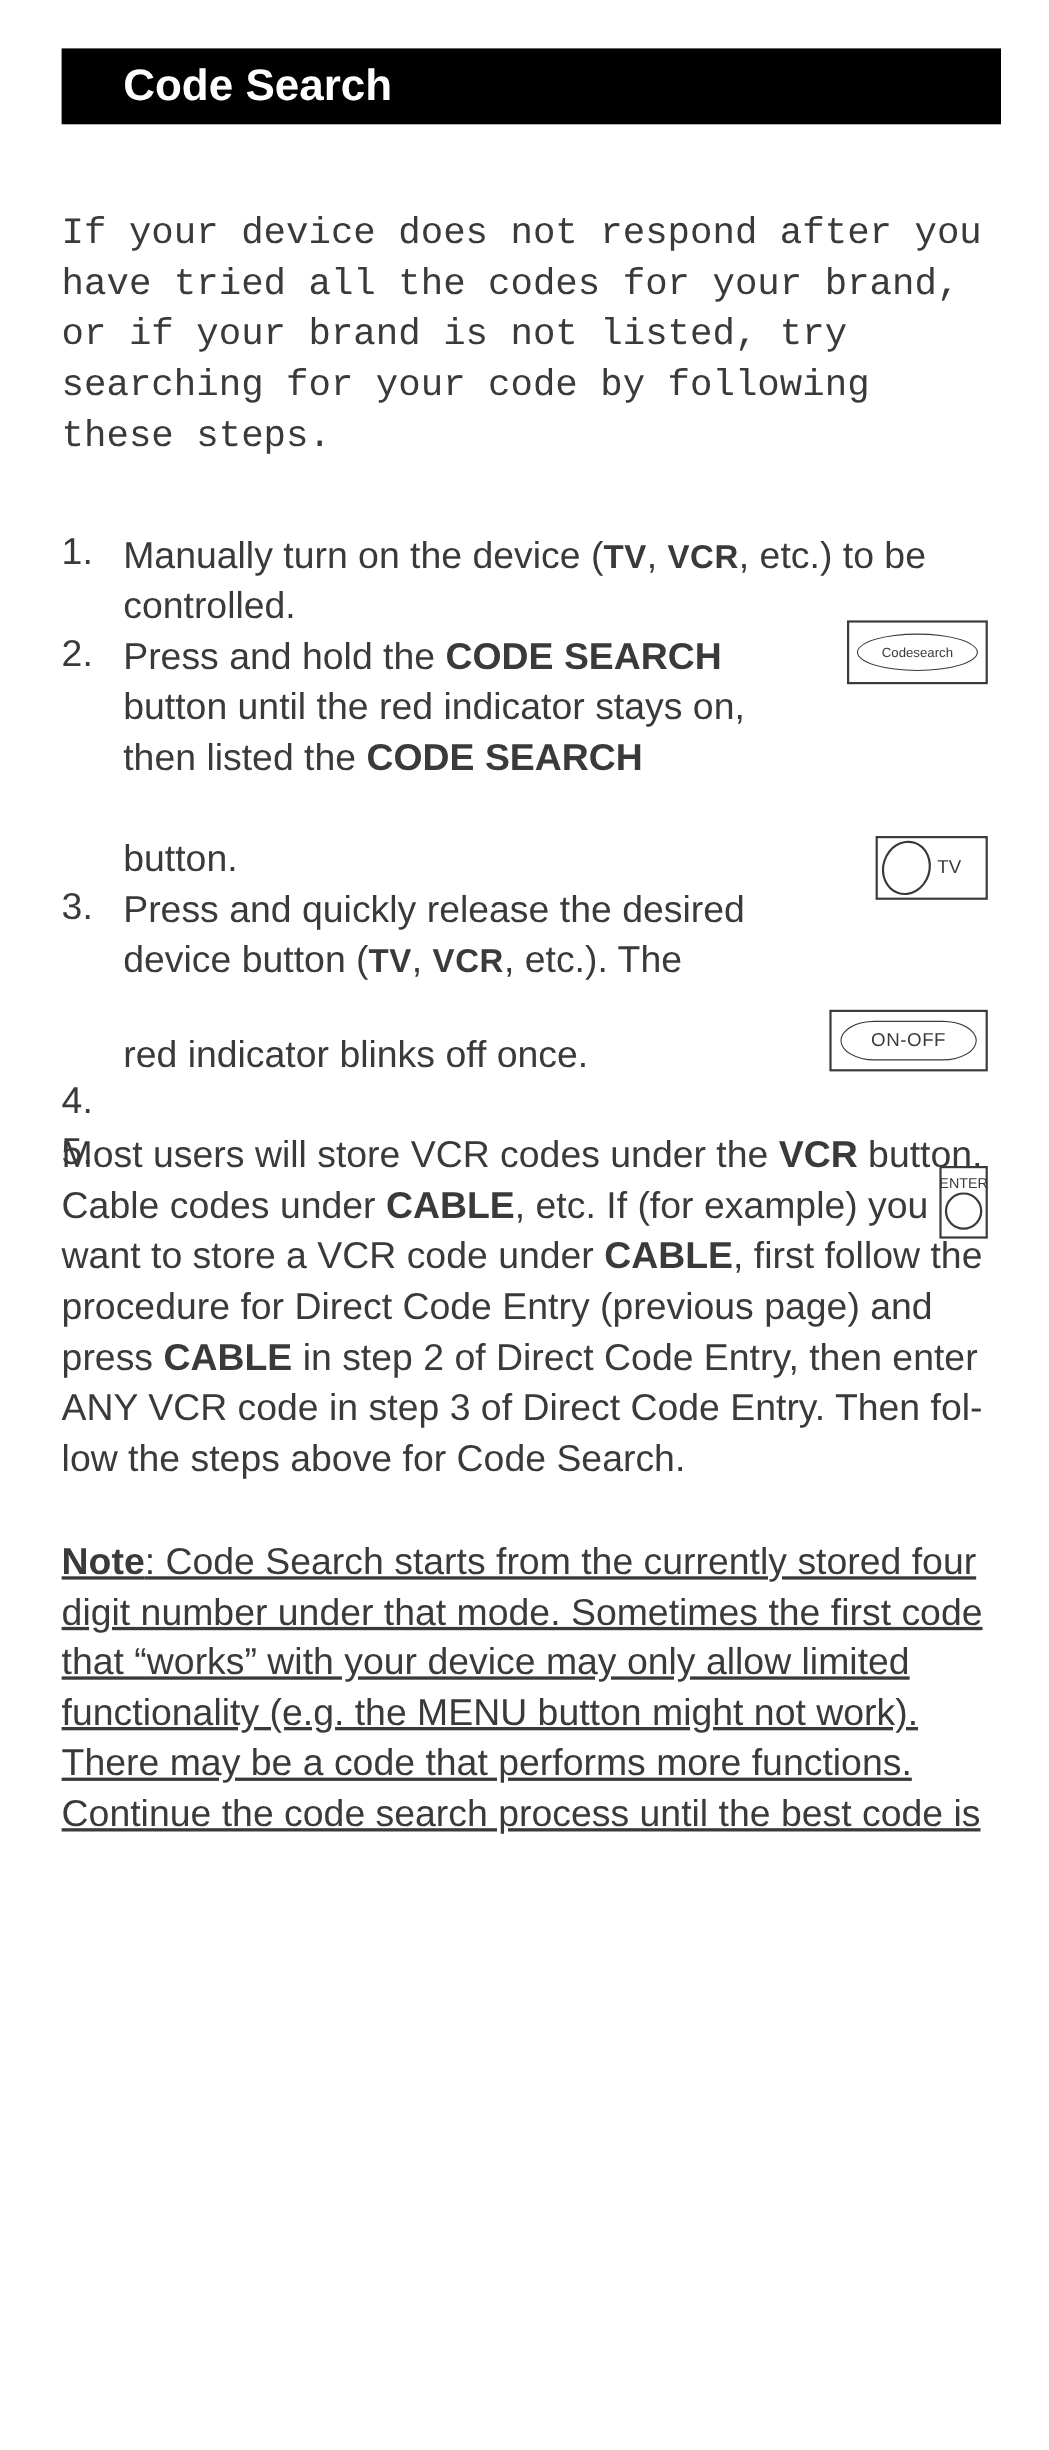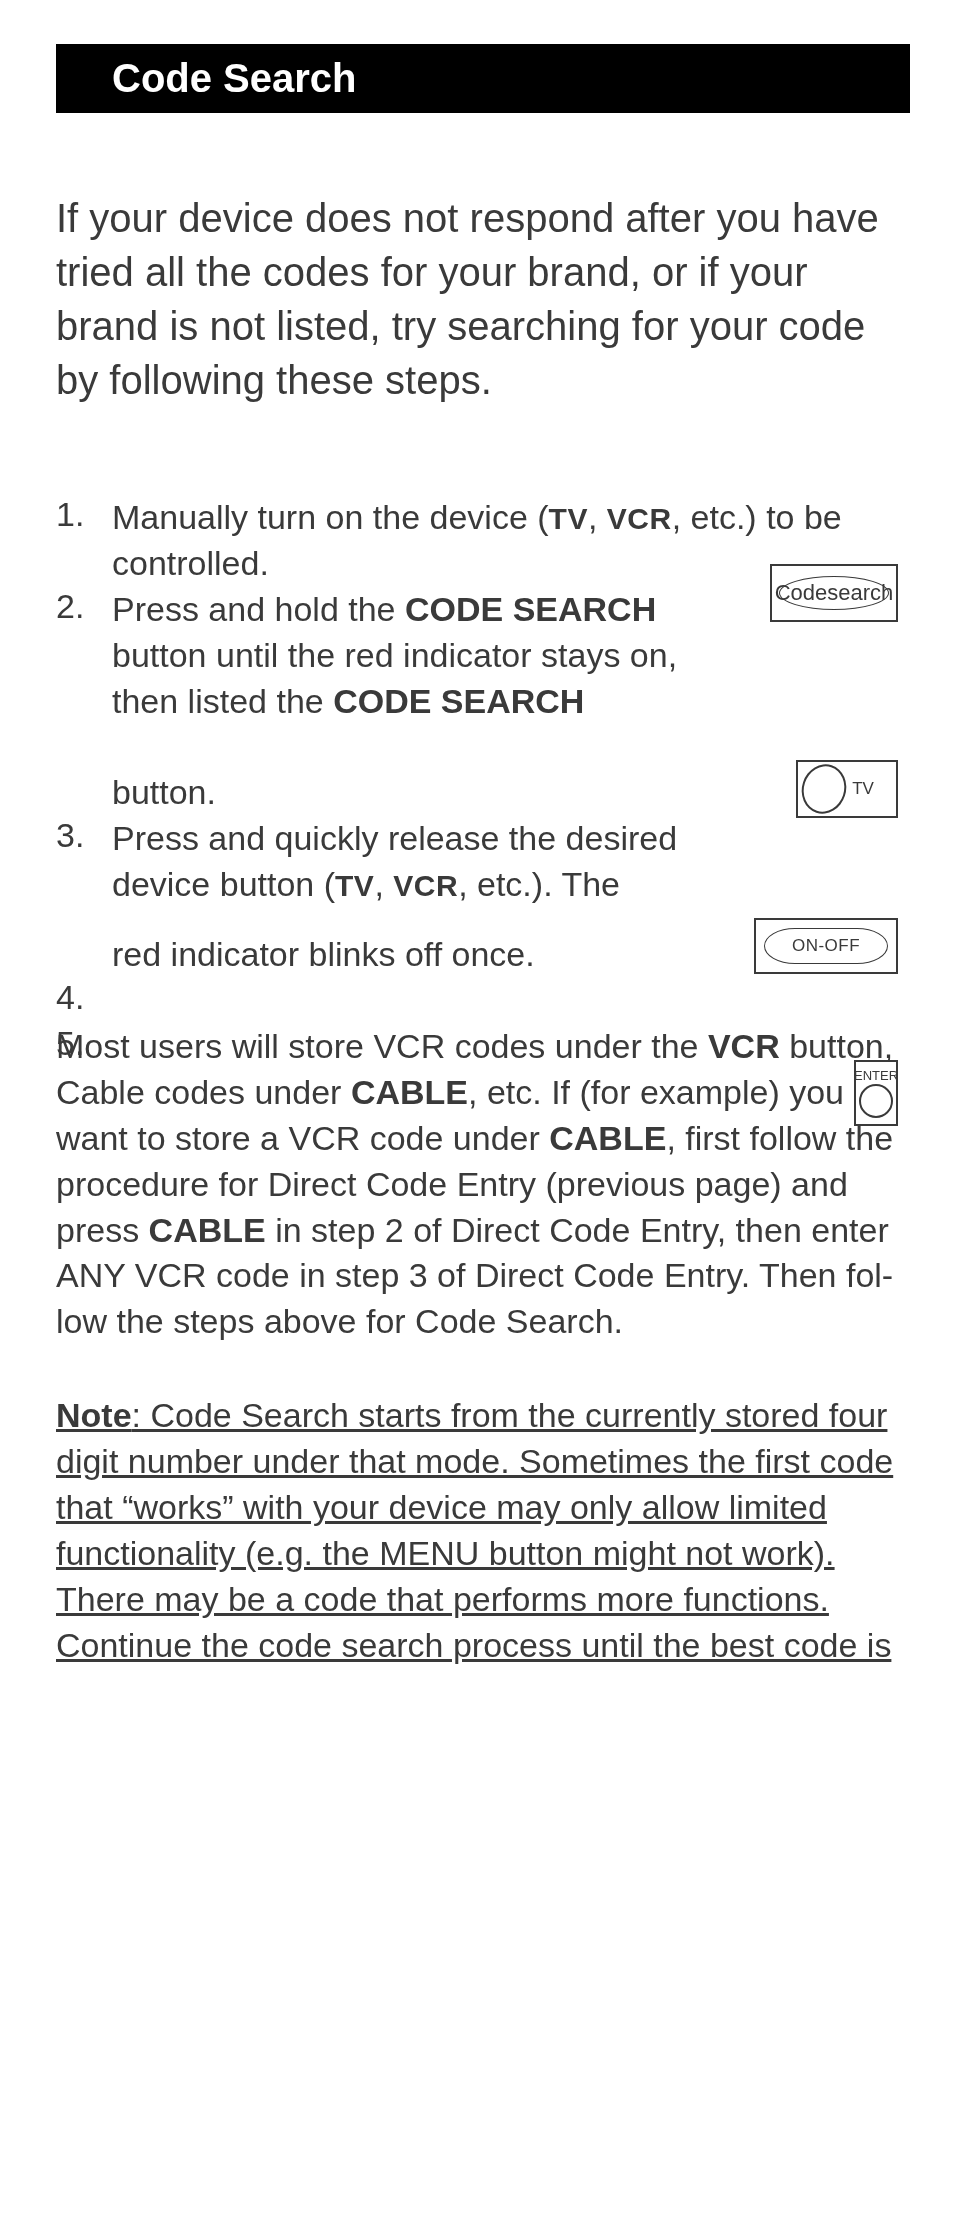--- a/index.html
+++ b/index.html
@@ -1,44 +1,44 @@
 <!DOCTYPE html>
 <html><head>
 <meta charset="utf-8">
 <style>
   * { margin: 0; padding: 0; box-sizing: border-box; }
   html, body { width: 954px; background: #fff; font-family: Arial, Helvetica, sans-serif; color: #3a3a3a; }
   .page { width: 954px; min-height: 2227px; padding: 44px 44px 0 56px; position: relative; }
   .title-bar { background: #000; color: #fff; padding: 12px 0 12px 56px; font-weight: bold; font-size: 40px; margin-bottom: 78px; }
-  .intro { font-size: 40px; line-height: 1.35; margin-bottom: 88px; }
+  .intro { font-size: 34px; line-height: 1.35; margin-bottom: 63px; font-family: Liberation Mono, monospace; }
   .list { list-style: none; }
   .list li { position: relative; padding-left: 56px; margin-bottom: 0; }
   .list .num { position: absolute; left: 0; top: 0; font-size: 34px; }
   .list .txt { font-size: 34px; line-height: 1.35; }
   .bold { font-weight: bold; }
   .sc { font-weight: bold; font-size: 30px; letter-spacing: 0.5px; }
   .li1 { padding-right: 0; margin-bottom: 48px; }
   .li2 { padding-right: 190px; }
   .li2 .cont { margin-top: 46px; }
   .li3 { padding-right: 190px; }
-  .li3 .cont { margin-top: 24px; }
+  .li3 .cont { margin-top: 40px; }
   .li4 { padding-right: 280px; }
   .li5 { padding-right: 140px; margin-top: 46px; }
   .li5 .cont { margin-top: 96px; }
   .para { font-size: 34px; line-height: 1.35; margin-top: 0; }
   .note { font-size: 34px; line-height: 1.35; margin-top: 48px; text-decoration: underline; }
   .note .lbl { font-weight: bold; }
   .pagenum { position: absolute; bottom: 58px; left: 0; width: 100%; text-align: center; font-size: 34px; }
   
   .icon { position: absolute; border: 2px solid #3a3a3a; background: #fff; display: flex; align-items: center; justify-content: center; }
   .codesearch-box { width: 128px; height: 58px; }
   .tv-box { width: 102px; height: 58px; }
   .onoff-box { width: 144px; height: 56px; }
   .enter-box { width: 44px; height: 66px; }
-  .codesearch-ell { border: 1px solid #3a3a3a; border-radius: 50%; width: 110px; height: 34px; display: flex; align-items: center; justify-content: center; font-size: 22px; }
+  .codesearch-ell { border: 1px solid #3a3a3a; border-radius: 50%; width: 110px; height: 34px; display: flex; align-items: center; justify-content: center; font-size: 12px; }
   .tv-ell { border: 2px solid #3a3a3a; border-radius: 50%; width: 44px; height: 50px; transform: rotate(18deg); margin-left: -18px; }
   .tv-lbl { font-size: 17px; margin-left: 6px; }
   .onoff-shape { width: 124px; height: 36px; position: relative; display: flex; align-items: center; justify-content: center; }
   .onoff-shape::before { content: ""; position: absolute; inset: 0; border: 1px solid #3a3a3a; border-radius: 50% / 100%; }
   .onoff-shape span { position: relative; font-size: 17px; letter-spacing: 0.5px; }
   .enter-lbl { font-size: 13px; text-align: center; line-height: 1; }
   .enter-circ { border: 2px solid #3a3a3a; border-radius: 50%; width: 34px; height: 34px; margin-top: 2px; }
   .icon-codesearch-pos { position: absolute; right: -0px; top: 564px; }
   .icon-tv-pos { position: absolute; right: 0; top: 760px; }
   .icon-onoff-pos { position: absolute; right: 0; top: 918px; text-align: right; }

